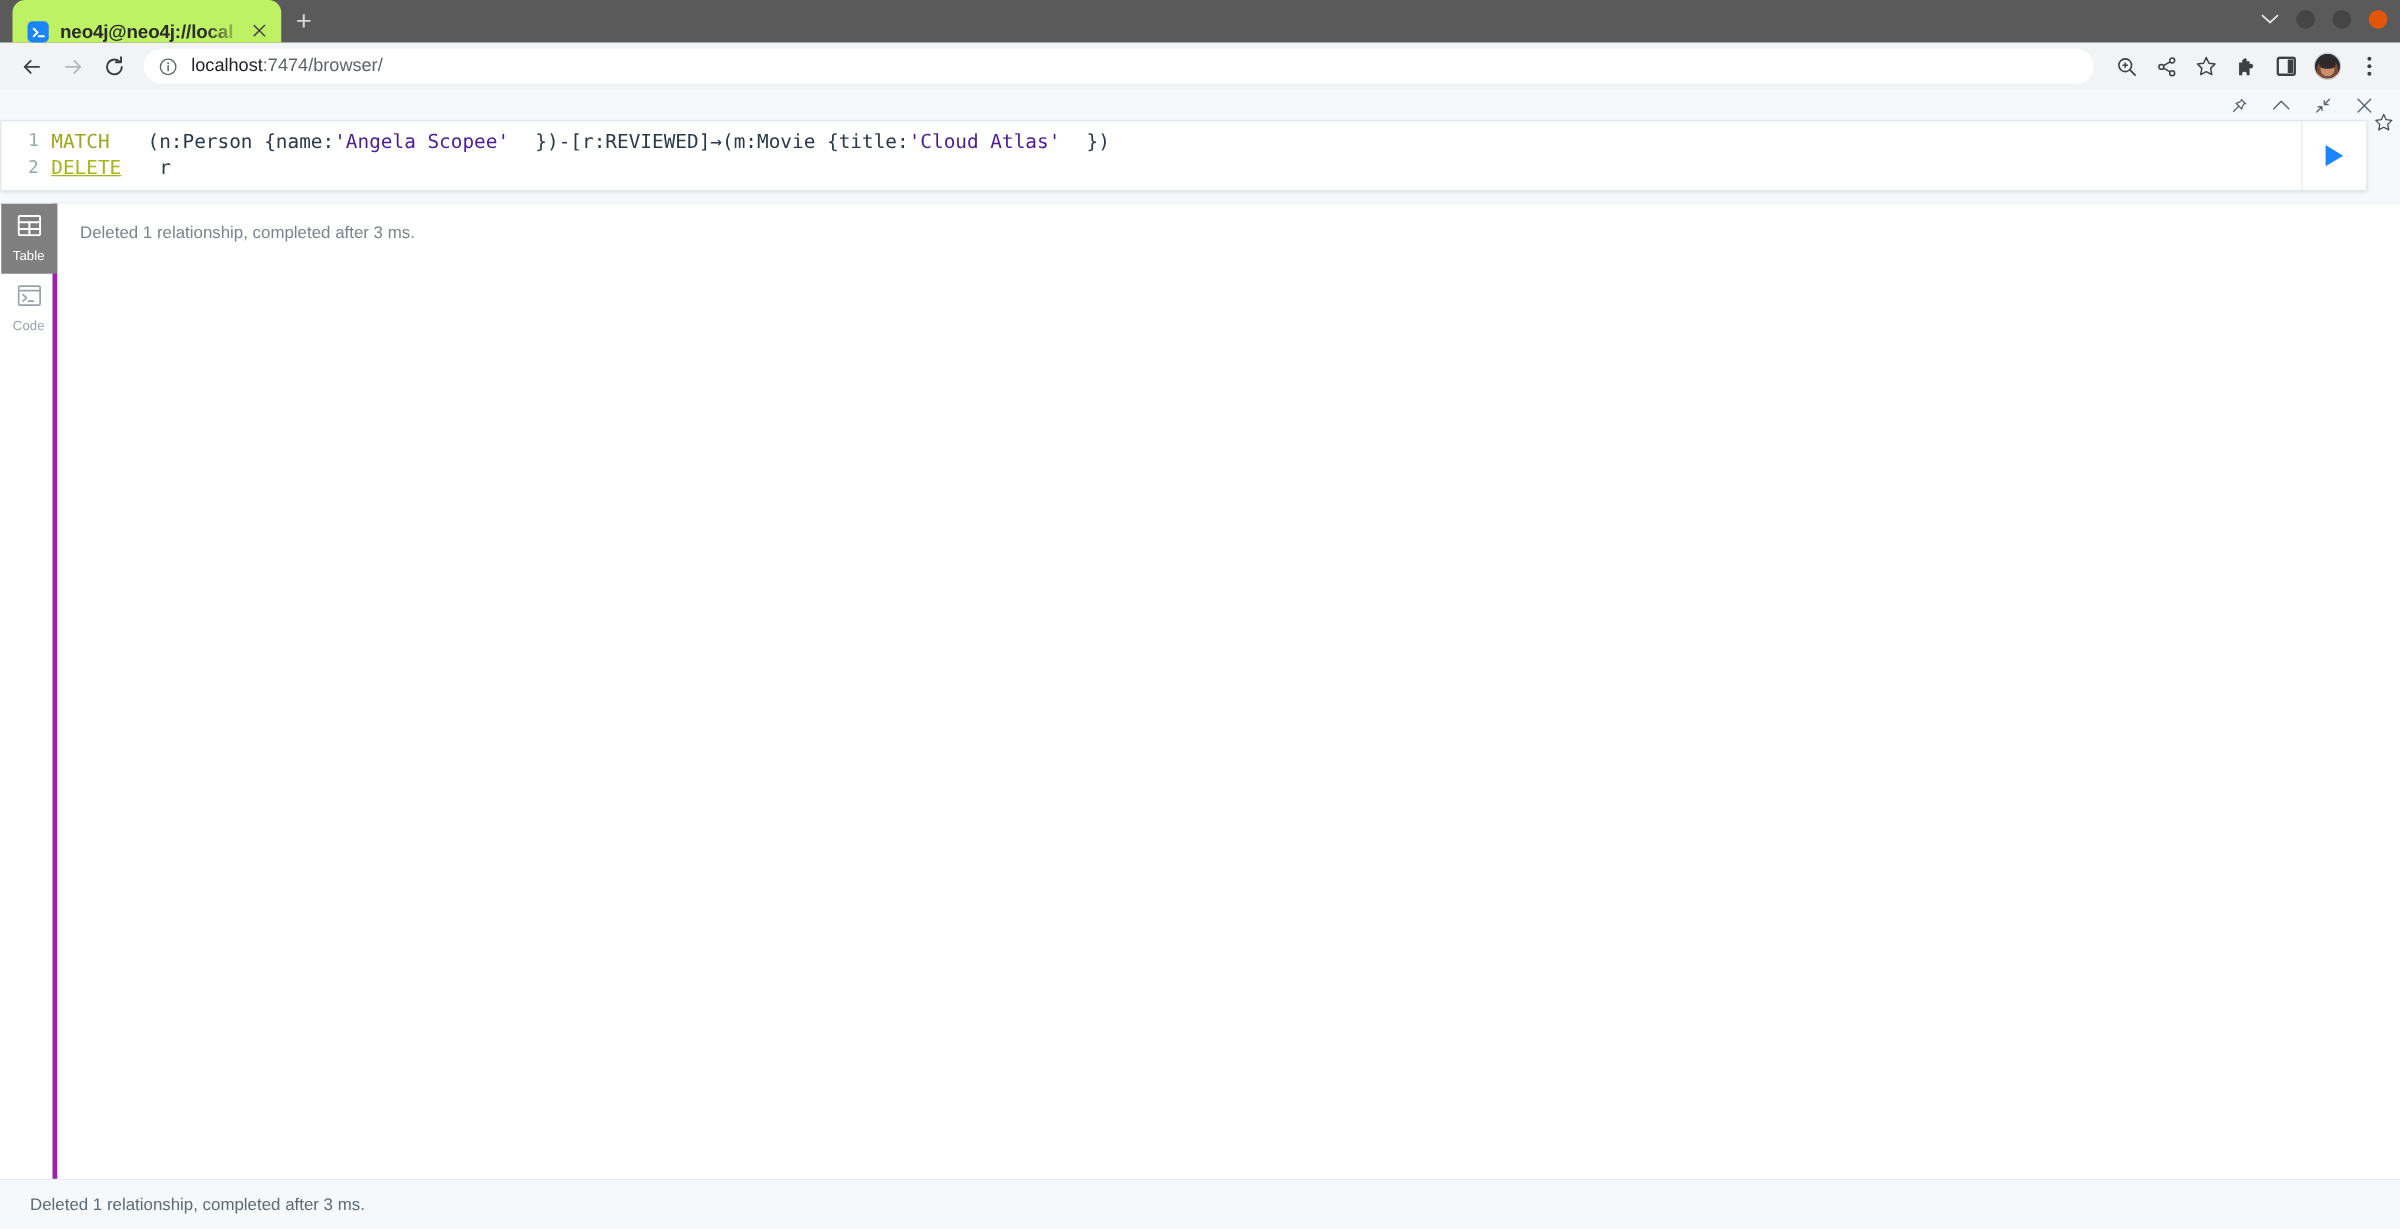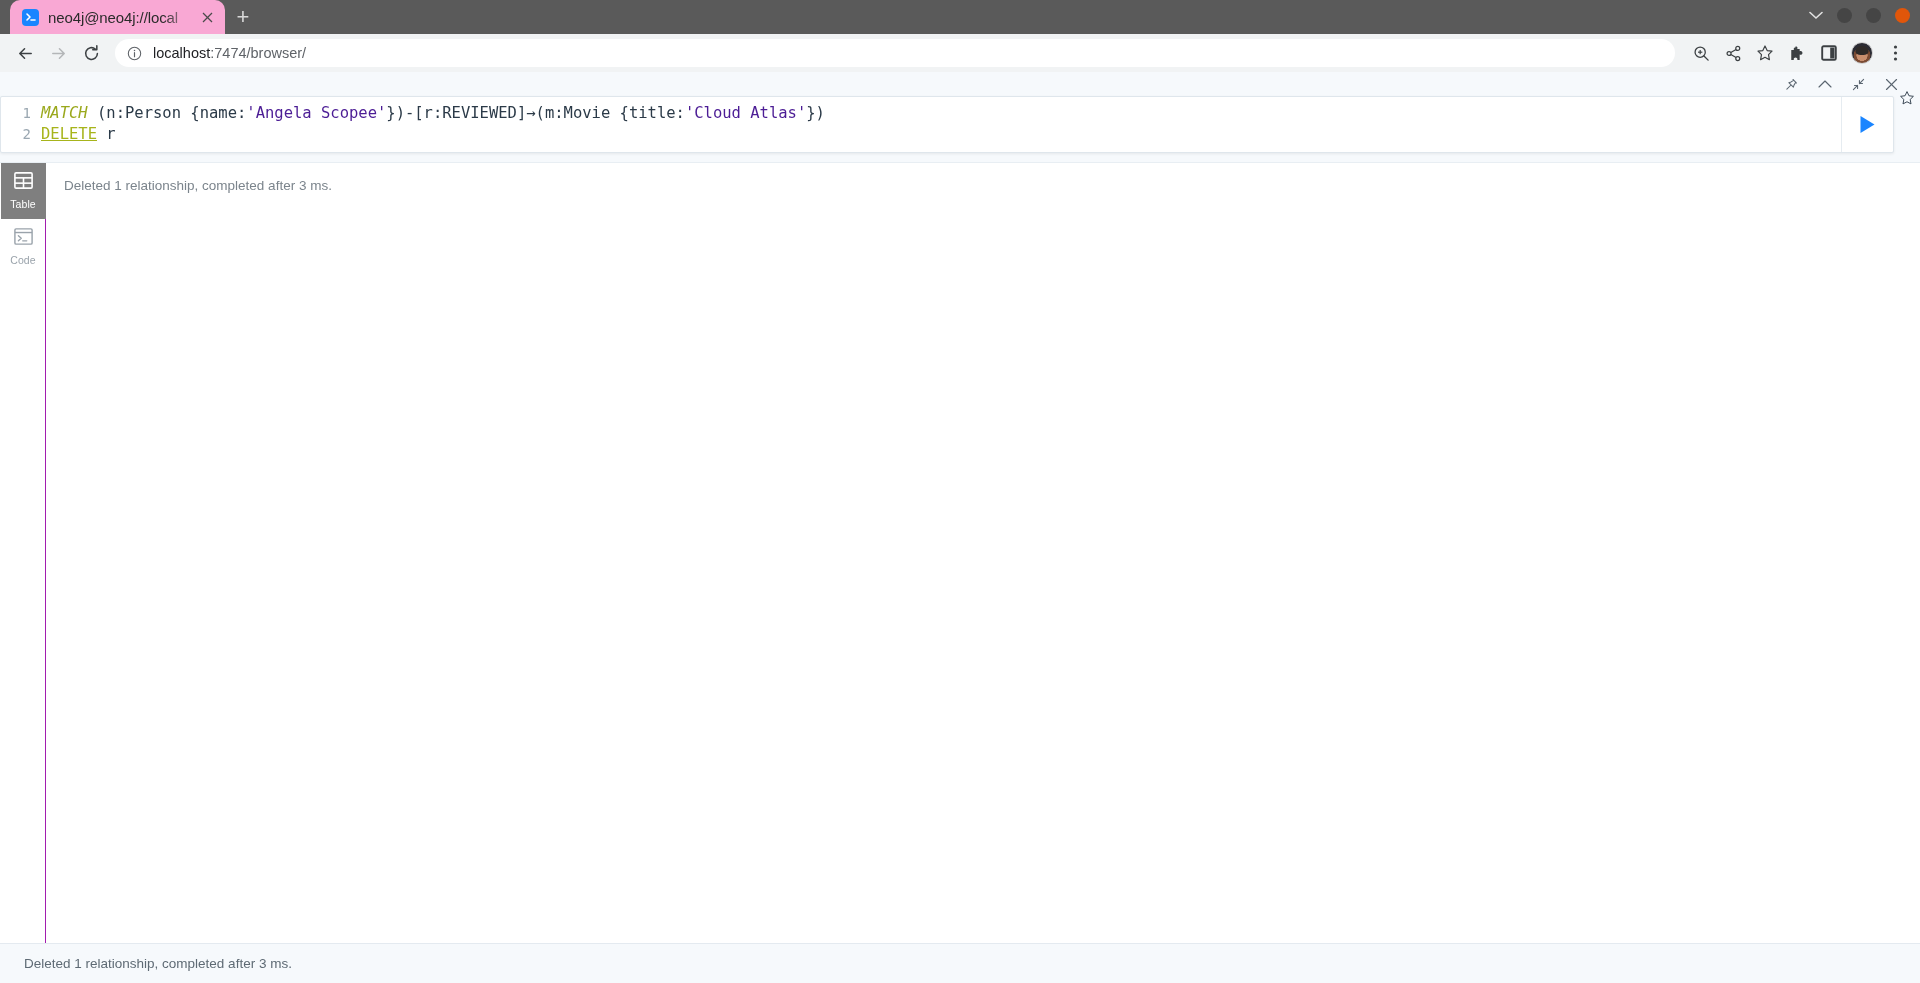--- a/index.html
+++ b/index.html
@@ -13,26 +13,27 @@
   
   .browser-titlebar {
     height: 34px;
     background: #5a5a5a;
     display: flex;
     align-items: flex-end;
     position: relative;
   }
   .tabstrip { display: flex; align-items: flex-end; height: 34px; padding-left: 10px; }
   .tab {
-    display: flex; align-items: center;
+    display: flex; align-items: flex-end;
     height: 34px; width: 215px;
-    background: #f9a8d4;
+    background: #bef264;
     border-radius: 10px 10px 0 0;
     padding: 0 8px 0 12px;
     position: relative;
+    font-weight: bold;
   }
   .tab-favicon {
     width: 17px; height: 17px;
     background: #1a85ff;
     border-radius: 4px;
     flex: 0 0 auto;
     display: flex; align-items: center; justify-content: center;
     margin-right: 9px;
   }
   .tab-favicon svg { display:block; }
@@ -162,22 +163,22 @@
   }
   .lnum {
     width: 40px;
     flex: 0 0 40px;
     text-align: right;
     color: #9aa7b1;
     padding-right: 10px;
     font-size: 14px;
     user-select: none;
   }
-  .ctext { color: #2b3a48; }
-  .kw  { color: #9aa81c; font-style: italic; }
+  .ctext { color: #2b3a48; padding-left: 21px; }
+  .kw  { color: #9aa81c; }
   .kw2 { color: #a7b41b; text-decoration: underline; }
   .str { color: #4c1d95; }
   .run-cell {
     flex: 0 0 52px;
     display: flex; align-items: center; justify-content: center;
     border-left: 1px solid #e6ecf1;
   }
   .play { color: #1a85ff; font-size: 0; }
   .star-cell {
     position: absolute;
@@ -193,21 +194,21 @@
     display: flex;
     margin: 9px 0 0 0;
     background: #ffffff;
     border-top: 1px solid #e8eef3;
     position: relative;
   }
   .frame-sidebar {
     width: 46px;
     flex: 0 0 46px;
     background: #ffffff;
-    border-right: 1px solid #a21caf;
+    border-right: 4px solid #a21caf;
     padding-top: 0;
   }
   .side-item {
     width: 46px; height: 56px;
     display: flex; flex-direction: column;
     align-items: center; justify-content: center;
     gap: 5px;
     color: #9aa3ab;
   }
   .side-item.active { background: #7f7f7f; color: #ffffff; }

